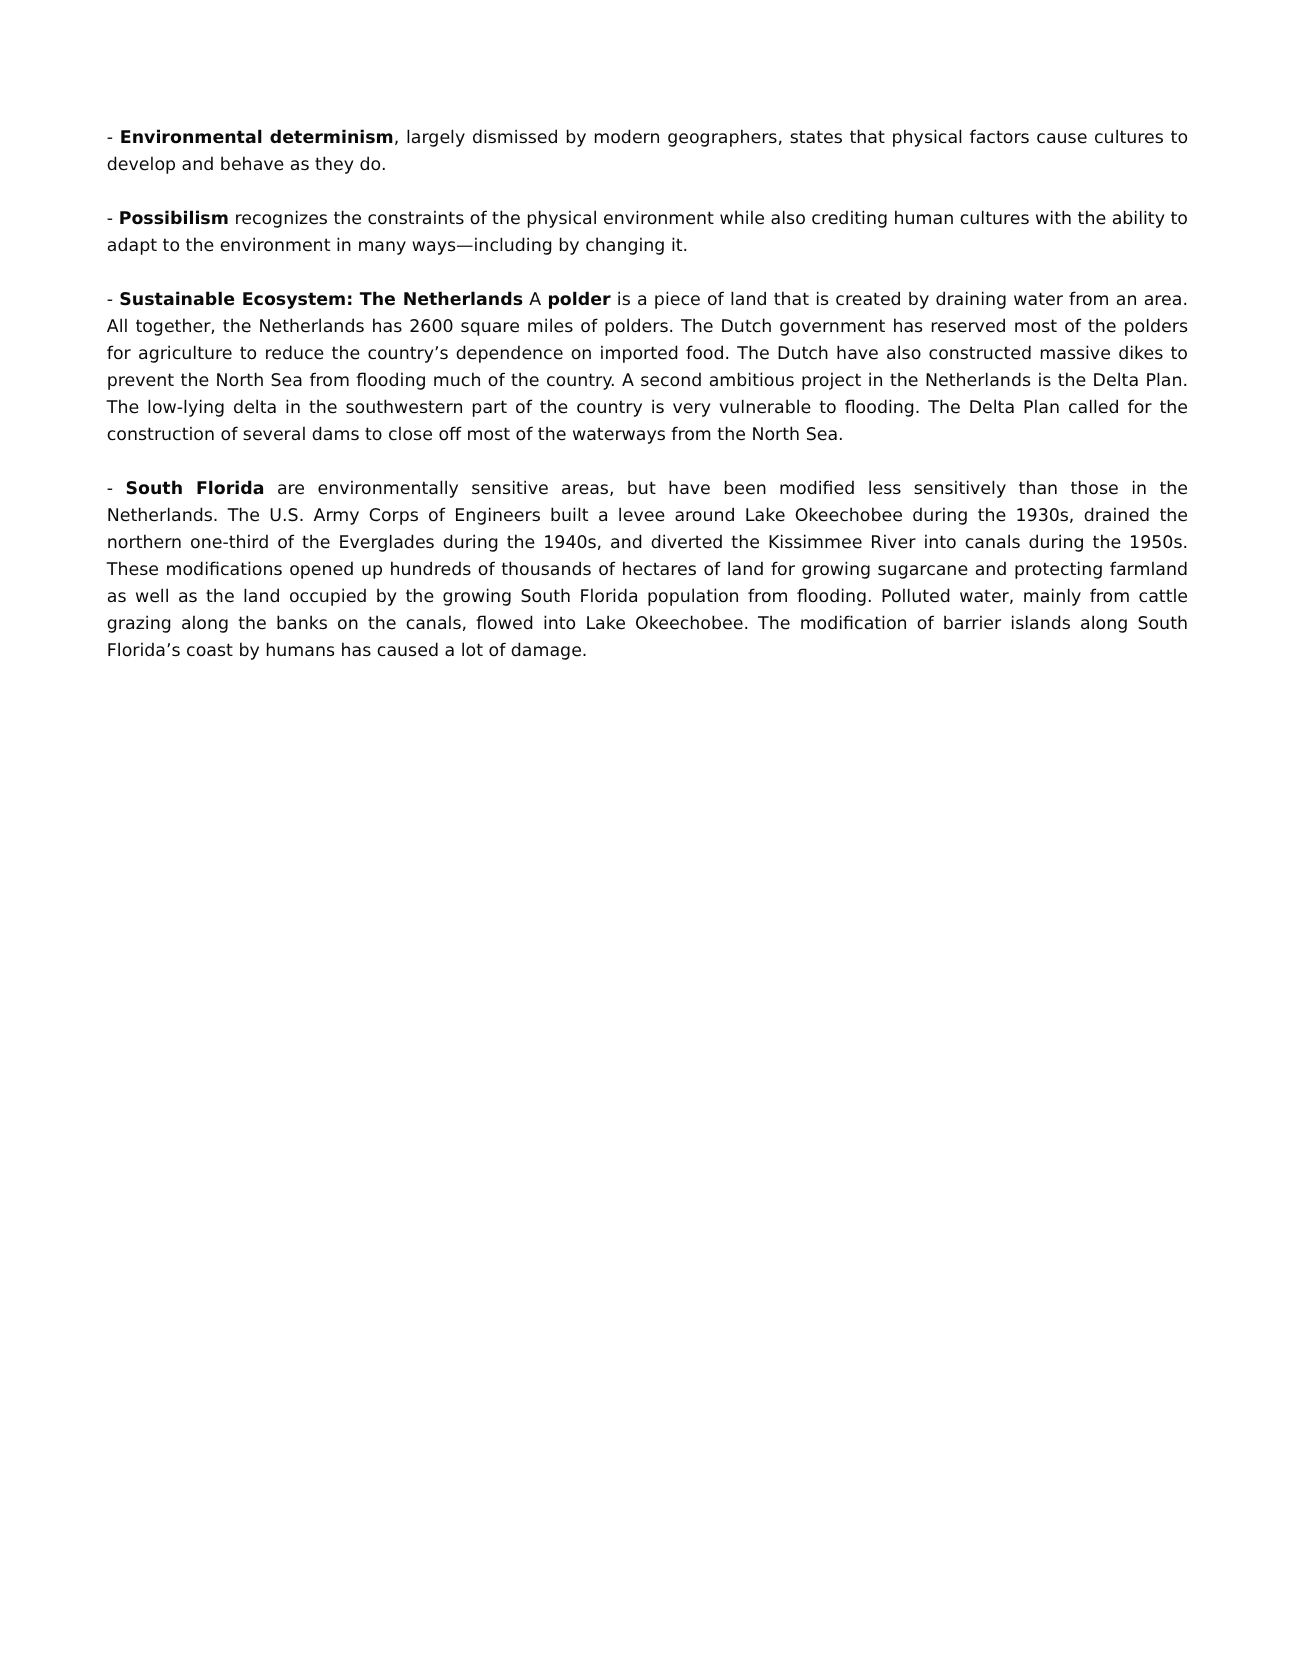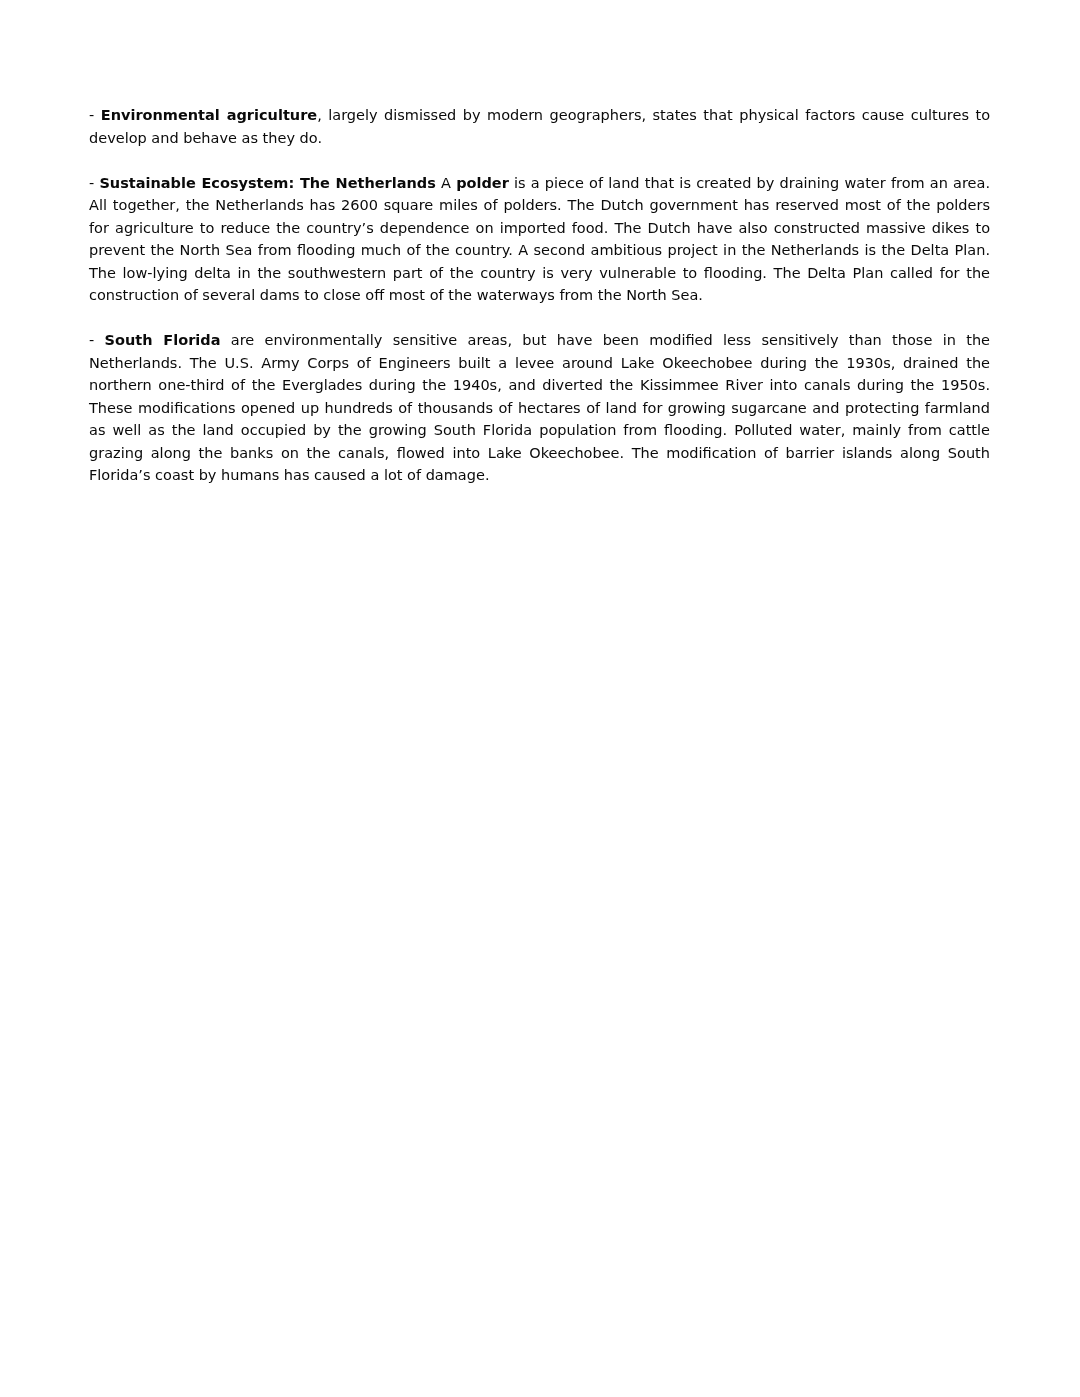--- a/index.html
+++ b/index.html
@@ -24,20 +24,21 @@
     text-align: justify;
     text-justify: inter-word;
   }
   .b { font-weight: bold; }
 </style>
 </head>
 <body>
 
 <div class="page">
 
-  <p class="para"><span>- </span><span class="b">Environmental agriculture</span><span>, largely dismissed by modern geographers, states that physical factors cause cultures to develop and behave as they do.</span></p>
+  <p class="para"><span>- </span><span class="b">Environmental determinism</span><span>, largely dismissed by modern geographers, states that physical factors cause cultures to develop and behave as they do.</span></p>
 
+  <p class="para"><span>- </span><span class="b">Possibilism</span><span> recognizes the constraints of the physical environment while also crediting human cultures with the ability to adapt to the environment in many ways—including by changing it.</span></p>
 
   <p class="para"><span>- </span><span class="b">Sustainable Ecosystem: The Netherlands</span><span> A </span><span class="b">polder</span><span> is a piece of land that is created by draining water from an area. All together, the Netherlands has 2600 square miles of polders. The Dutch government has reserved most of the polders for agriculture to reduce the country’s dependence on imported food. The Dutch have also constructed massive dikes to prevent the North Sea from flooding much of the country. A second ambitious project in the Netherlands is the Delta Plan. The low-lying delta in the southwestern part of the country is very vulnerable to flooding. The Delta Plan called for the construction of several dams to close off most of the waterways from the North Sea.</span></p>
 
   <p class="para"><span>- </span><span class="b">South Florida</span><span> are environmentally sensitive areas, but have been modified less sensitively than those in the Netherlands. The U.S. Army Corps of Engineers built a levee around Lake Okeechobee during the 1930s, drained the northern one-third of the Everglades during the 1940s, and diverted the Kissimmee River into canals during the 1950s. These modifications opened up hundreds of thousands of hectares of land for growing sugarcane and protecting farmland as well as the land occupied by the growing South Florida population from flooding. Polluted water, mainly from cattle grazing along the banks on the canals, flowed into Lake Okeechobee. The modification of barrier islands along South Florida’s coast by humans has caused a lot of damage.</span></p>
 
 </div>
 
 </body></html>

